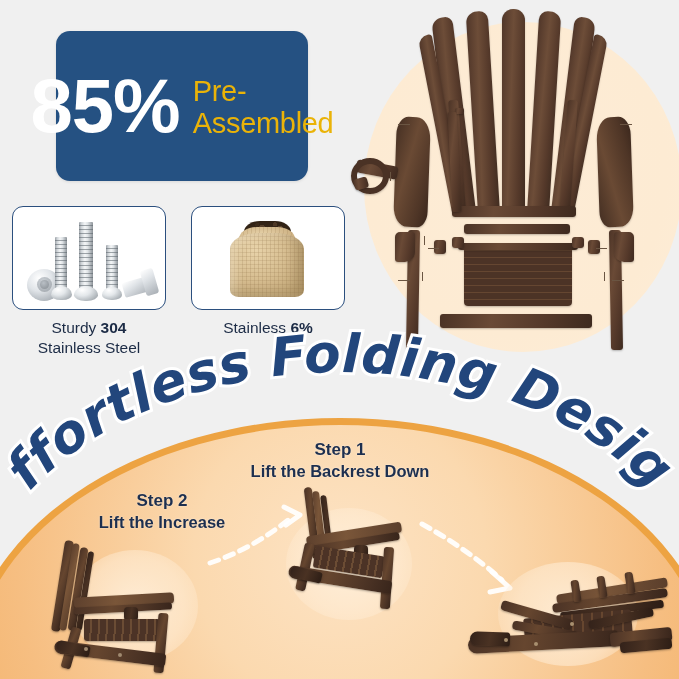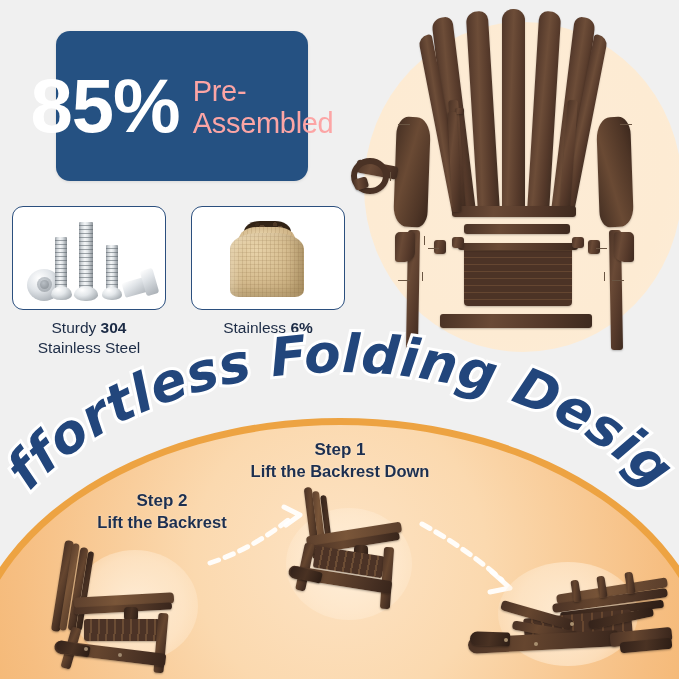--- a/index.html
+++ b/index.html
@@ -31,21 +31,21 @@
     justify-content: center;
   }
   .badge-pct {
     color: #ffffff;
     font-size: 76px;
     font-weight: bold;
     line-height: 0.92;
     letter-spacing: -1px;
   }
   .badge-sub {
-    color: #fca5a5;
+    color: #eab308;
     font-size: 29px;
     line-height: 1.1;
     margin-top: 4px;
     letter-spacing: -0.3px;
     margin-left: 13px;
   }
 
   
   .feature {
     position: absolute;
@@ -404,21 +404,21 @@
     <defs>
       <path id="titlePath" d="M 22,132 C 110,30 250,4 340,4 C 432,4 572,30 660,132"></path>
     </defs>
     <text>
       <textPath href="#titlePath" startOffset="50%" text-anchor="middle">Effortless Folding Design</textPath>
     </text>
   </svg>
 
   <div class="step-label" style="left:62px; top:491px; width:200px;">
     <span class="n">Step 2</span>
-    <span class="t">Lift the Backrest</span>
+    <span class="t">Lift the Increase</span>
   </div>
   <div class="step-halo" style="left:72px; top:550px; width:126px; height:112px;"></div>
   <div class="chair-wrap" style="left:32px; top:535px; width:190px; height:144px;">
 
     <div class="cp" style="left:26px; top:5px;  width:9px;  height:92px; border-radius:4px; transform:rotate(9deg);"></div>
     <div class="cp lt" style="left:34px; top:8px; width:7px; height:88px; border-radius:4px; transform:rotate(9deg);"></div>
     <div class="cp" style="left:42px; top:12px; width:8px; height:84px; border-radius:4px; transform:rotate(9deg);"></div>
     <div class="cp dk" style="left:50px; top:16px; width:6px; height:80px; border-radius:3px; transform:rotate(9deg);"></div>
 
     <div class="cp lt" style="left:42px; top:60px; width:100px; height:11px; border-radius:4px; transform:rotate(-3deg);"></div>

